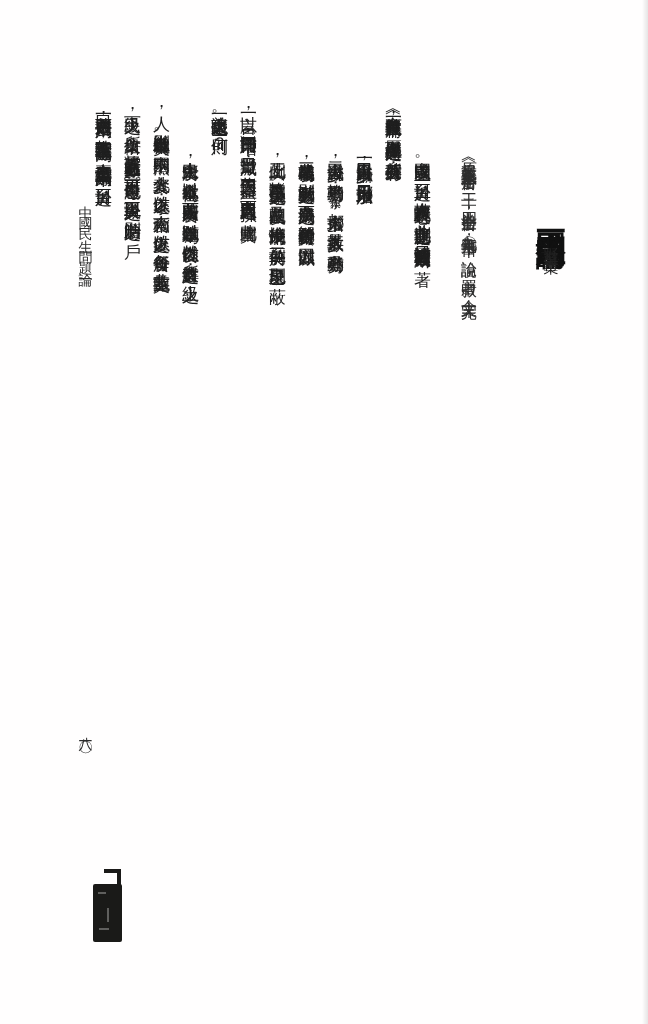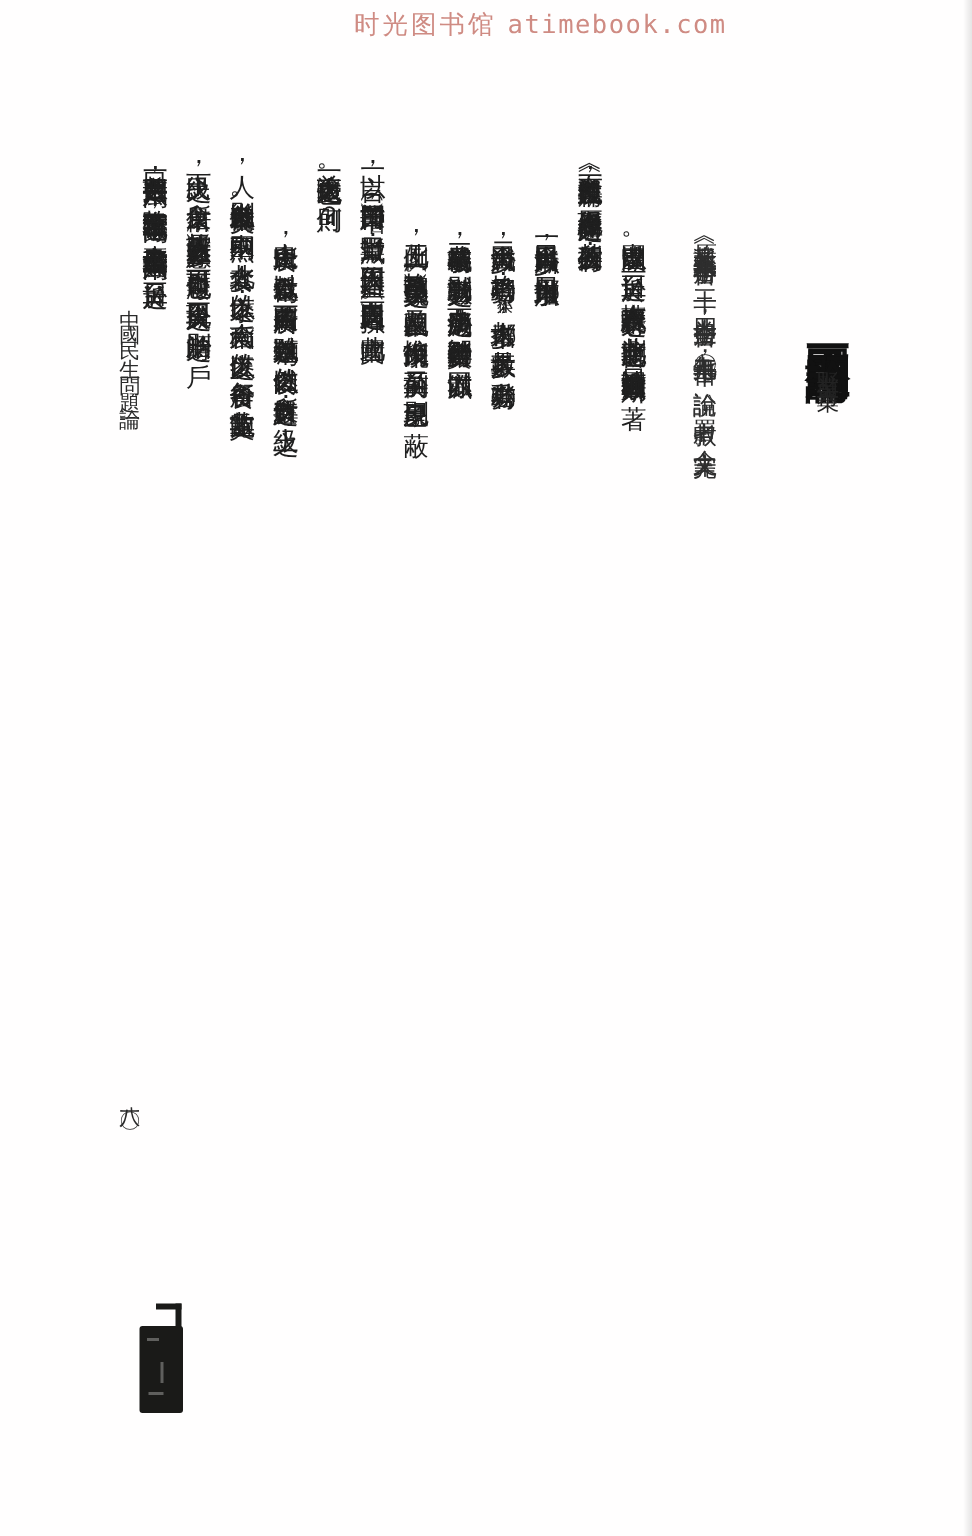--- a/index.html
+++ b/index.html
@@ -85,24 +85,20 @@
   .seal-tab {
     position: absolute; left: 104px; top: 869px; width: 13px; height: 15px;
     border-top: 4px solid #1a1a18; border-right: 4px solid #1a1a18;
   }
 </style>
 </head>
 <body>
 
 <div class="page">
 
-  <div class="watermark">
-    <span>时光图书馆</span>
-    <span class="site">atimebook.com</span>
-  </div>
 
   <div class="title-block">
     <span class="title">中國民生問題論一</span><span class="subtitle">野業與市業</span>
   </div>
 
   <div class="source-note v">原載《天義》第八至十卷合册，十三、十四卷合册，一九〇七年十月三十日，論說，署申叔，全文未完。</div>
 
   <div class="columns">
       <div class="col indent"><span class="seg">中國以農立國。至於近日，轉人人有輕視農業之心。此非臆測之言也。近日法國社會黨首領西欲列斯，著</span></div>
       <div class="col"><span class="seg">有《社會主義與農民》一篇，歷舉現今經濟界之趨向，其所據公例有三：</span></div>

